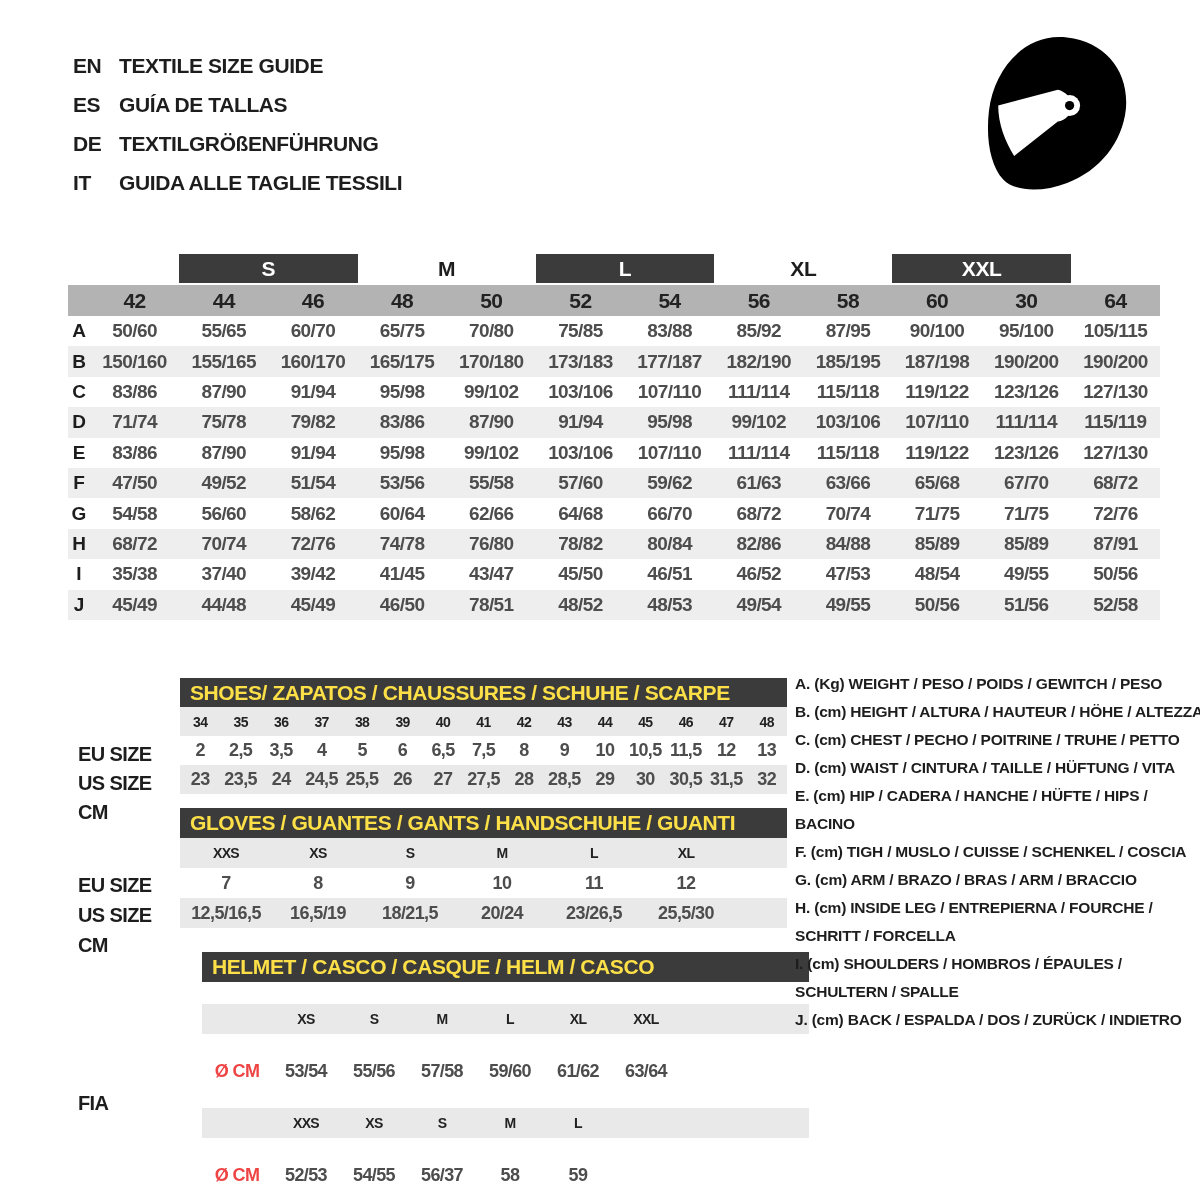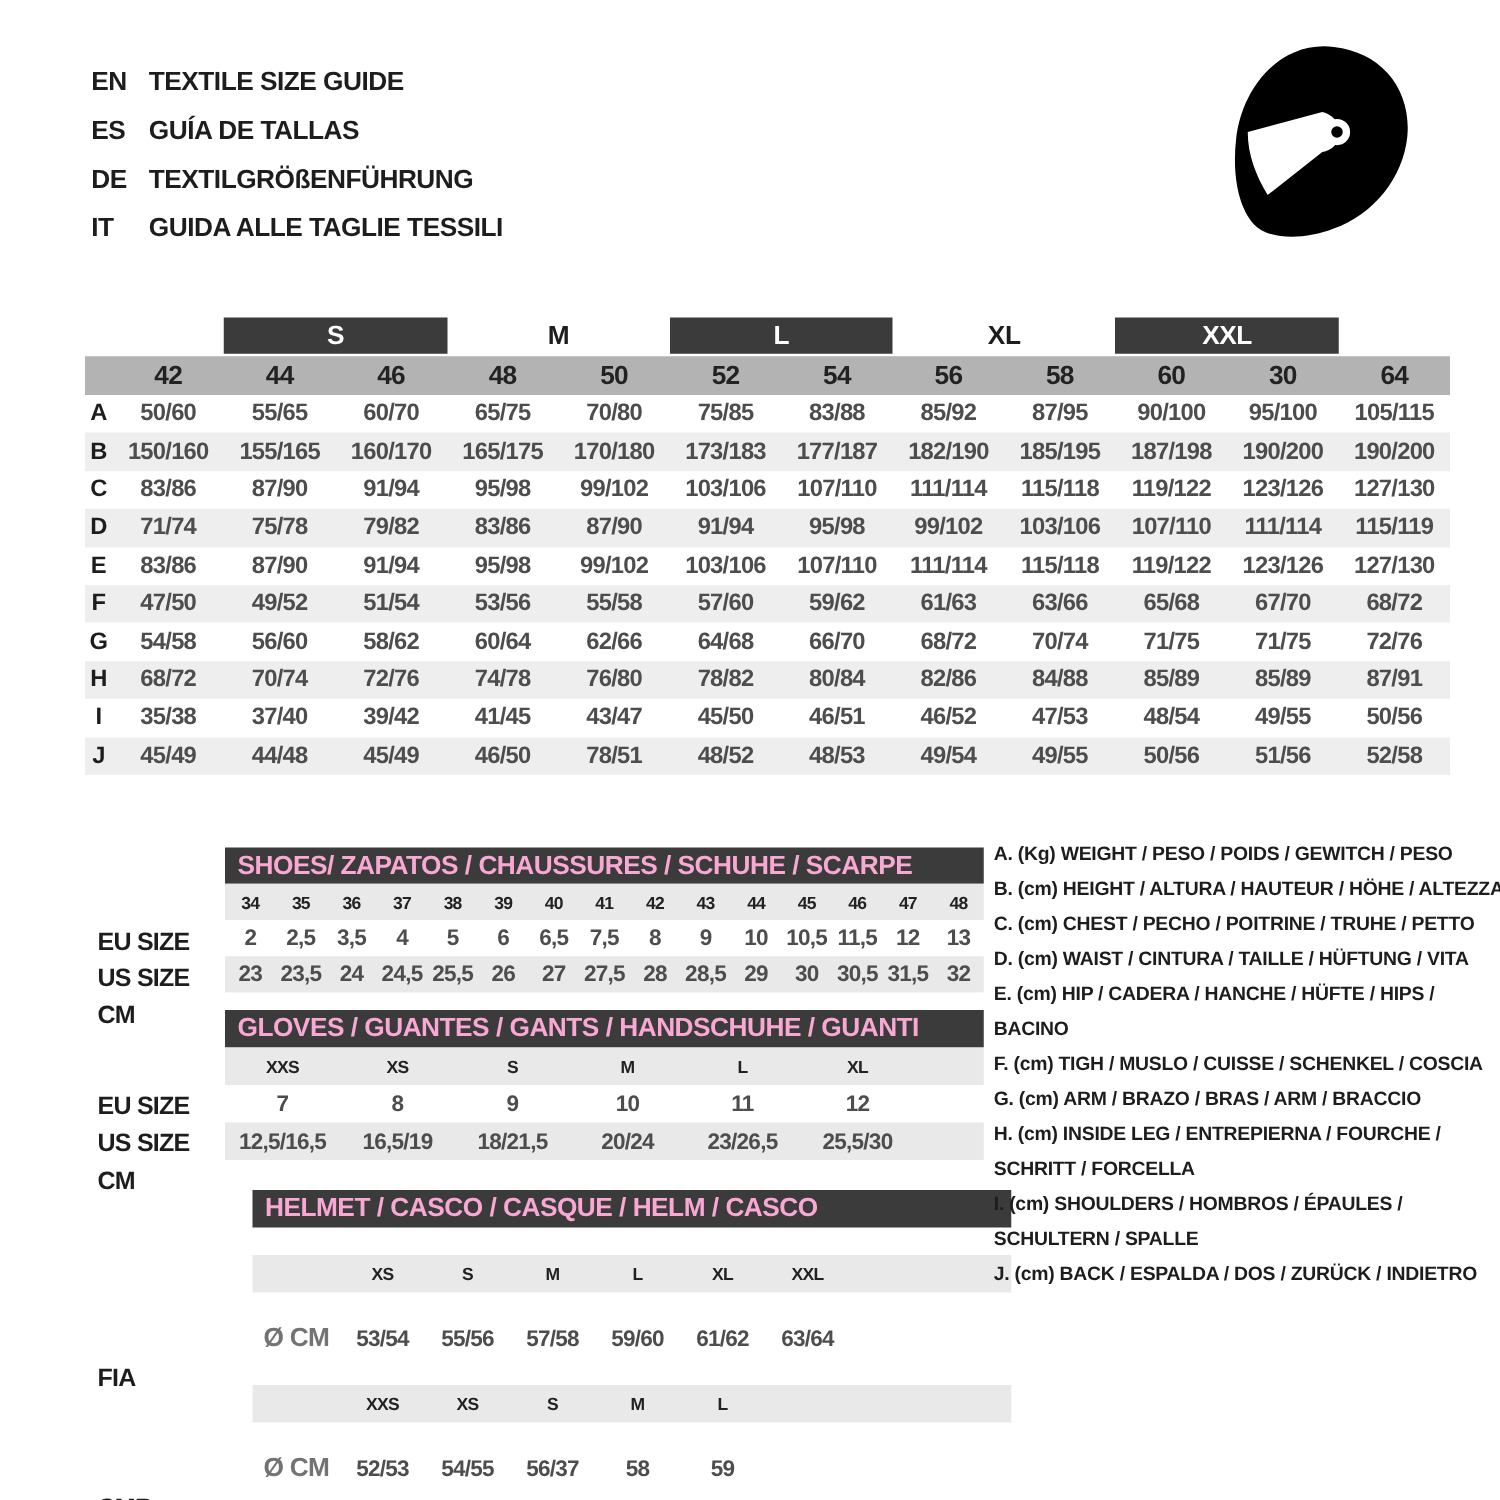--- a/index.html
+++ b/index.html
@@ -23,30 +23,30 @@
   .size-cell{display:flex;align-items:center;justify-content:center;font-weight:bold;font-size:21px;color:#222222;letter-spacing:-0.6px;}
   .data-row{height:30.4px;}
   .data-row.alt{background:#eeeeee;}
   .letter-cell{display:flex;align-items:center;justify-content:center;font-weight:bold;font-size:19px;color:#1d1d1d;}
   .value-cell{display:flex;align-items:center;justify-content:center;font-weight:bold;font-size:19px;color:#4d4d4d;letter-spacing:-0.6px;}
   
   .sub-grid{position:absolute;left:75px;width:712px;display:grid;grid-template-columns:105px 607px;}
   .shoes-pos{top:678px;grid-auto-rows:29px;}
   .gloves-pos{top:808px;grid-auto-rows:30px;}
   .helmets-pos{top:952px;grid-auto-rows:30px;gap:22px;}
-  .sub-title{background:#3b3b3b;color:#f9a8d4;font-weight:bold;font-size:21px;display:flex;align-items:center;padding-left:10px;letter-spacing:-0.4px;}
+  .sub-title{background:#3b3b3b;color:#fde047;font-weight:bold;font-size:21px;display:flex;align-items:center;padding-left:10px;letter-spacing:-0.4px;}
   .sub-label{display:flex;align-items:center;font-weight:bold;font-size:20px;letter-spacing:-0.6px;padding-left:3px;margin-top:47px;}
   .sub-row{display:grid;}
   .sub-row.gray{background:#e9e9e9;}
   .shoes-cols{grid-template-columns:repeat(15,1fr);}
   .gloves-cols{grid-template-columns:repeat(6,92px) 1fr;}
   .helmet-cols{grid-template-columns:70px repeat(6,68px) 1fr;}
   .sub-cell{display:flex;align-items:center;justify-content:center;font-weight:bold;font-size:18px;color:#4d4d4d;letter-spacing:-0.6px;}
   .sub-cell.hdr{color:#222222;font-size:14px;}
-  .sub-cell.unit{color:#737373;font-size:21px;}
+  .sub-cell.unit{color:#ef4444;font-size:18px;}
   
   .legend{position:absolute;left:795px;top:670px;width:412px;}
   .legend-item{font-weight:bold;font-size:15.5px;line-height:28px;letter-spacing:-0.2px;color:#1d1d1d;}
 </style>
 </head>
 <body>
 
 <div class="lang-list">
     <div class="lang-row">
       <div class="lang-code">EN</div>

